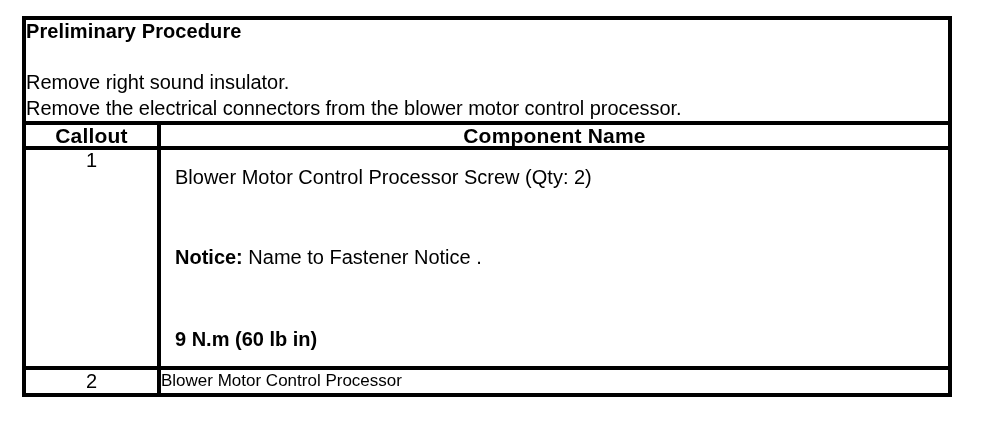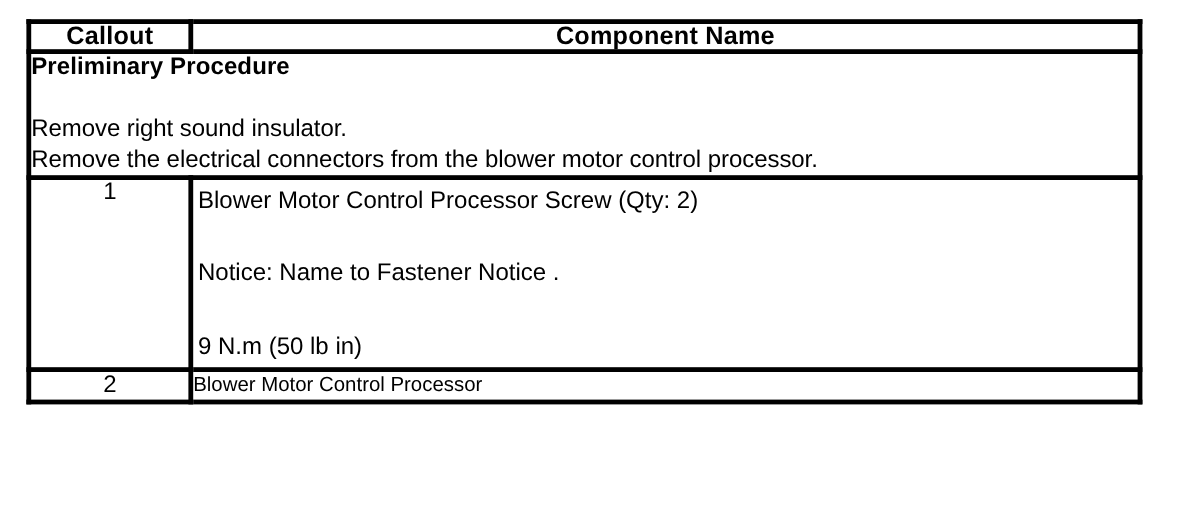--- a/index.html
+++ b/index.html
@@ -74,26 +74,26 @@
   }
   .callout-cell.row1 { line-height: 1; }
 
   
   .name-cell {
     padding: 8px 6px 8px 10px;
     font-size: 20px;
     line-height: 1.3;
   }
   .name-cell p {
-    margin: 4px;
+    margin: 14px;
     white-space: nowrap;
   }
   .spacer-sm { height: 26px; }
   .spacer-md { height: 28px; }
-  .bold { font-weight: normal; }
+  .bold { font-weight: bold; }
 
   .row2-cell {
     padding: 7px 6px 7px 10px;
     font-size: 17px;
     line-height: 1.25;
   }
   .row2-callout {
     text-align: center;
     font-size: 20px;
     vertical-align: middle;
@@ -103,41 +103,41 @@
 <body>
 
 <table id="service-table">
   <colgroup>
     <col class="col-callout">
     <col class="col-name">
   </colgroup>
   <tbody>
 
     <tr>
-      <th class="hdr-cell">Callout</th>
-      <th class="hdr-cell">Component Name</th>
-    </tr>
-
-    <tr>
       <td class="prelim-cell" colspan="2">
         <p class="prelim-title">Preliminary Procedure</p>
         <div class="prelim-gap"></div>
         <p class="prelim-line">Remove right sound insulator.</p>
         <p class="prelim-line">Remove the electrical connectors from the blower motor control processor.</p>
       </td>
     </tr>
 
     <tr>
+      <th class="hdr-cell">Callout</th>
+      <th class="hdr-cell">Component Name</th>
+    </tr>
+
+    <tr>
       <td class="callout-cell row1">1</td>
       <td class="name-cell">
         <p>Blower Motor Control Processor Screw (Qty: 2)</p>
         <div class="spacer-sm"></div>
         <p><span class="bold">Notice:</span><span> Name to Fastener Notice .</span></p>
         <div class="spacer-md"></div>
-        <p class="bold">9 N.m (50 lb in)</p>
+        <p class="bold">9 N.m (60 lb in)</p>
       </td>
     </tr>
 
     <tr>
       <td class="row2-callout">2</td>
       <td class="row2-cell">Blower Motor Control Processor</td>
     </tr>
 
   </tbody>
 </table>

